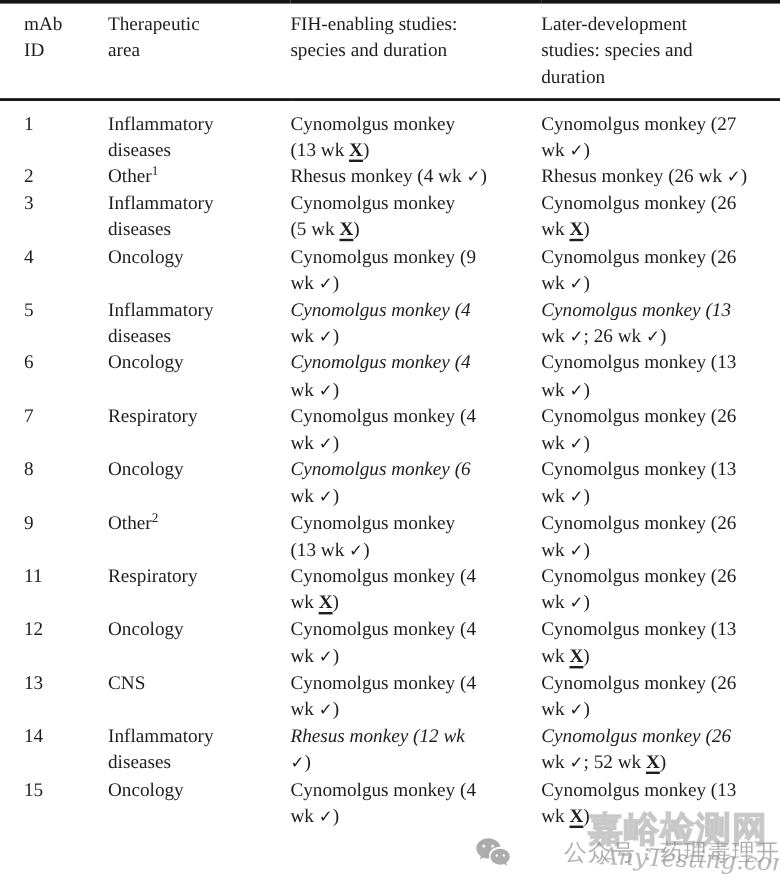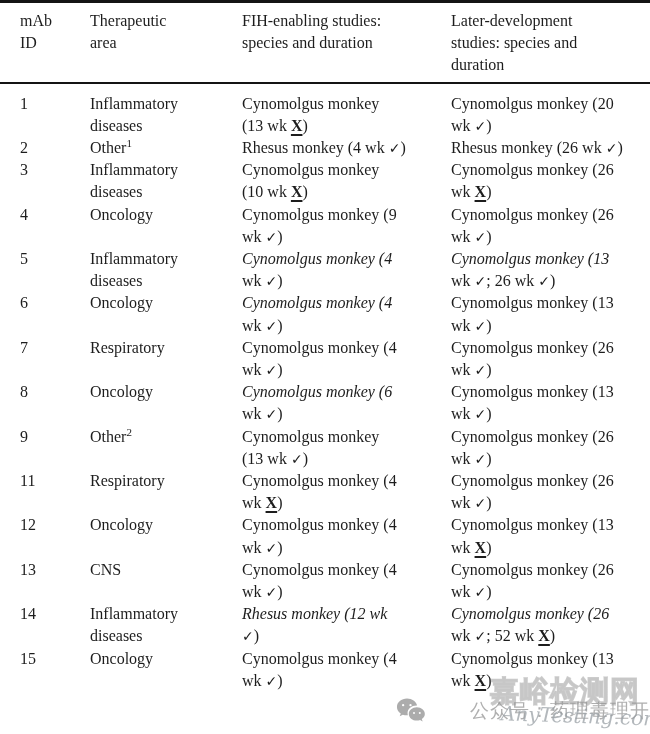--- a/index.html
+++ b/index.html
@@ -74,32 +74,32 @@
           <th>Therapeutic<br>area</th>
           <th>FIH-enabling studies:<br>species and duration</th>
           <th>Later-development<br>studies: species and<br>duration</th>
         </tr>
     </thead>
     <tbody id="table-body">
         <tr>
           <td>1</td>
           <td>Inflammatory<br>diseases</td>
           <td><span>Cynomolgus monkey</span><br><span>(13 wk </span><span class="x">X</span><span>)</span></td>
-          <td><span>Cynomolgus monkey (20</span><br><span>wk </span><span class="c">✓</span><span>)</span></td>
+          <td><span>Cynomolgus monkey (27</span><br><span>wk </span><span class="c">✓</span><span>)</span></td>
         </tr>
         <tr>
           <td>2</td>
           <td>Other<sup>1</sup></td>
           <td><span>Rhesus monkey (4 wk </span><span class="c">✓</span><span>)</span></td>
           <td><span>Rhesus monkey (26 wk </span><span class="c">✓</span><span>)</span></td>
         </tr>
         <tr>
           <td>3</td>
           <td>Inflammatory<br>diseases</td>
-          <td><span>Cynomolgus monkey</span><br><span>(10 wk </span><span class="x">X</span><span>)</span></td>
+          <td><span>Cynomolgus monkey</span><br><span>(5 wk </span><span class="x">X</span><span>)</span></td>
           <td><span>Cynomolgus monkey (26</span><br><span>wk </span><span class="x">X</span><span>)</span></td>
         </tr>
         <tr>
           <td>4</td>
           <td>Oncology</td>
           <td><span>Cynomolgus monkey (9</span><br><span>wk </span><span class="c">✓</span><span>)</span></td>
           <td><span>Cynomolgus monkey (26</span><br><span>wk </span><span class="c">✓</span><span>)</span></td>
         </tr>
         <tr>
           <td>5</td>

